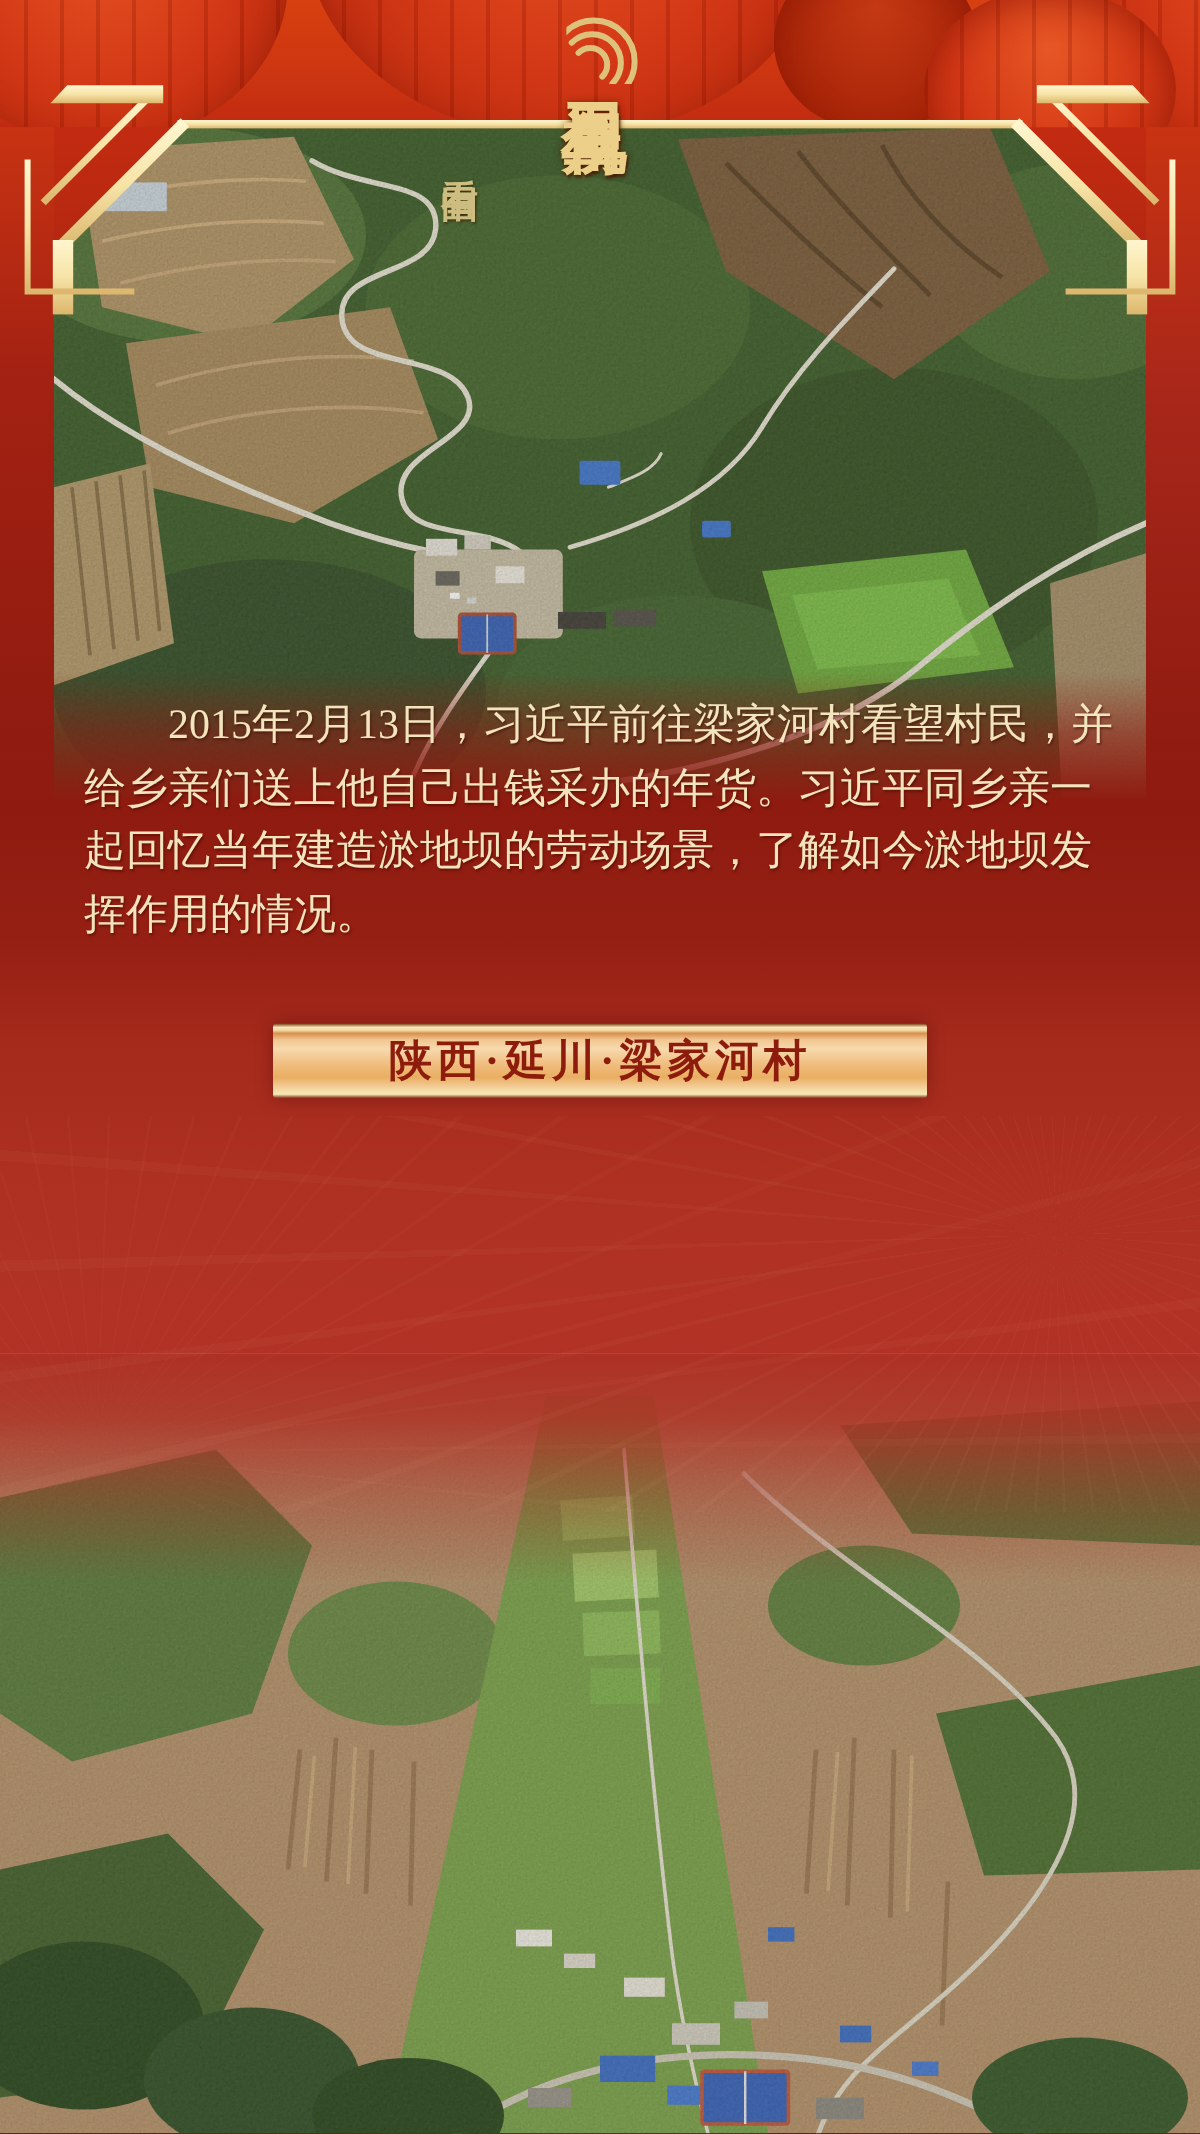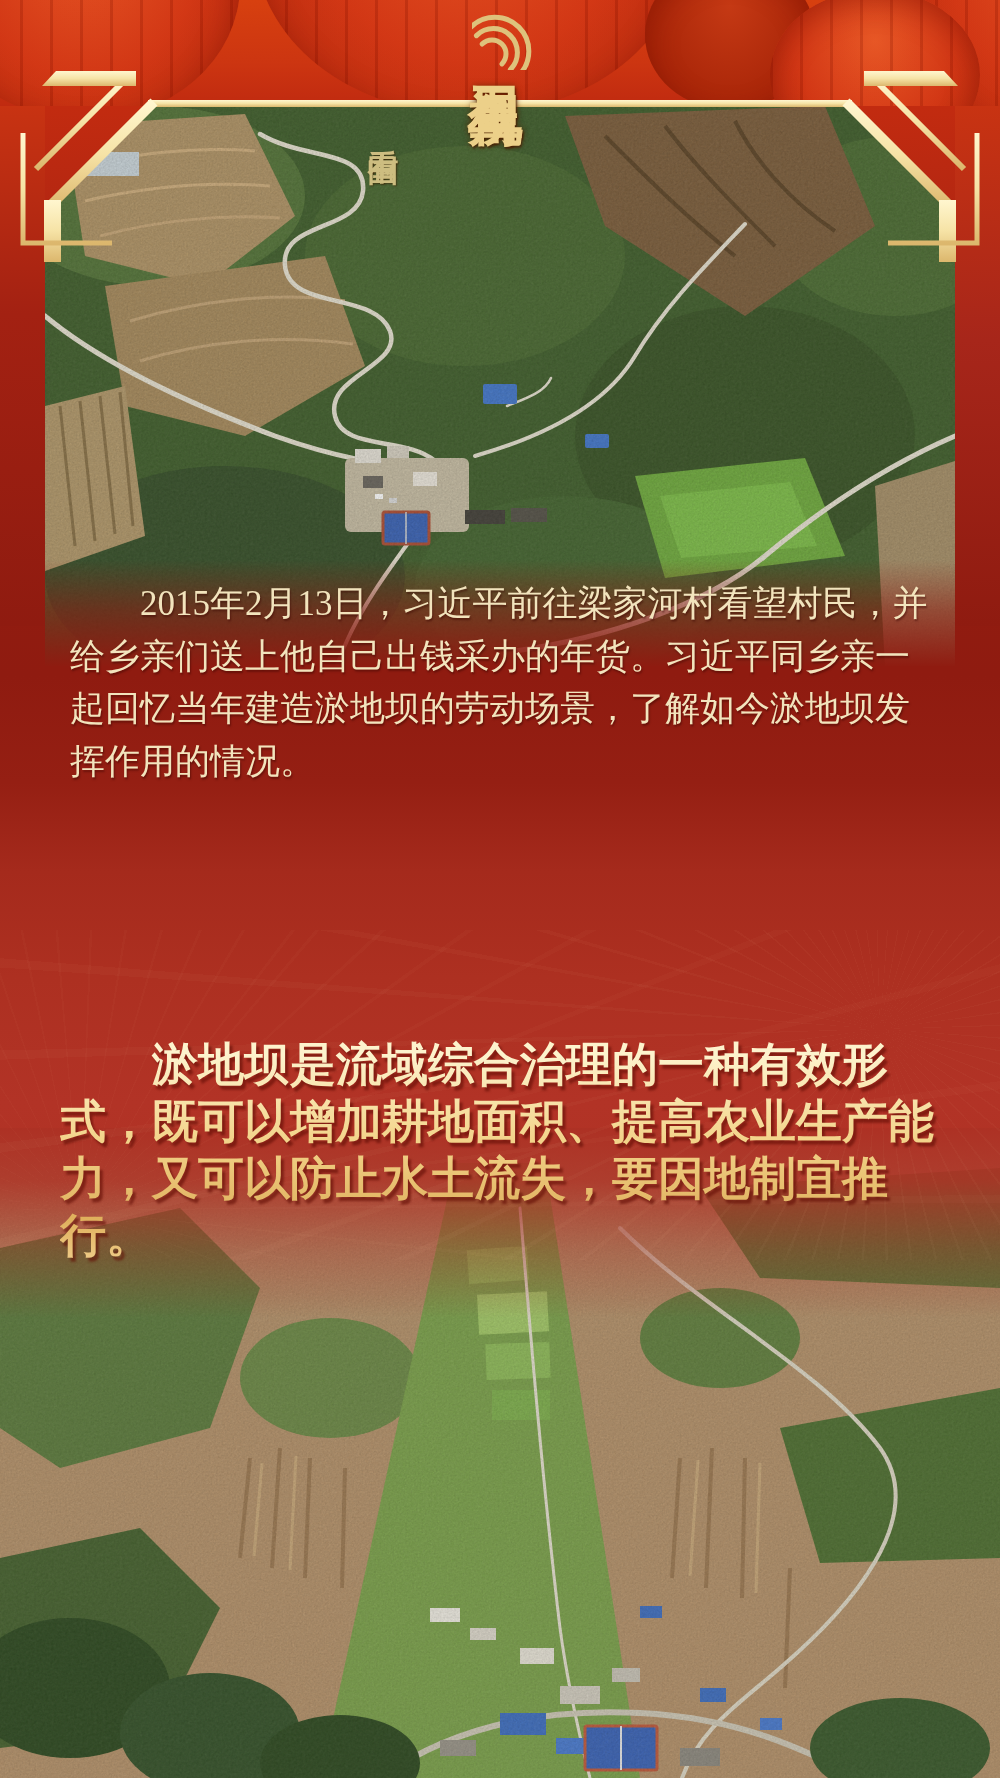--- a/index.html
+++ b/index.html
@@ -208,23 +208,25 @@
   <svg class="signal-icon" width="70" height="62" viewBox="0 0 70 62">
     <g stroke="#dec27c" fill="none" stroke-linecap="round" transform="rotate(45 20 46)">
       <path d="M6,46 A14,14 0 0 1 34,46" stroke-width="5"></path>
       <path d="M-4,46 A24,24 0 0 1 44,46" stroke-width="5" transform="translate(0,-2)"></path>
       <path d="M-14,46 A34,34 0 0 1 54,46" stroke-width="5" transform="translate(0,-4)"></path>
     </g>
   </svg>
 
   <div class="intro">2015年2月13日，习近平前往梁家河村看望村民，并给乡亲们送上他自己出钱采办的年货。习近平同乡亲一起回忆当年建造淤地坝的劳动场景，了解如今淤地坝发挥作用的情况。</div>
 
+  <div class="banner">
+    <span class="banner-text">陕西·延川·梁家河村</span>
+  </div>
 
   <div class="fireworks"></div>
-  <div class="quote">淤地坝是流域综合治理的一种有效形式，既可以增加耕地面积、提高农业生产能力，又可以防止水土流失，要因地制宜推行。</div>
 
   <div class="photo-wrap">
     <svg width="1000" height="650" viewBox="0 0 1000 650">
       <defs>
         <linearGradient id="hazeg" x1="0" y1="0" x2="0" y2="1">
           <stop offset="0" stop-color="#cdb086" stop-opacity="0.9"></stop>
           <stop offset="1" stop-color="#cdb086" stop-opacity="0"></stop>
         </linearGradient>
       </defs>
       <rect x="0" y="0" width="1000" height="650" fill="#b5926b"></rect>

